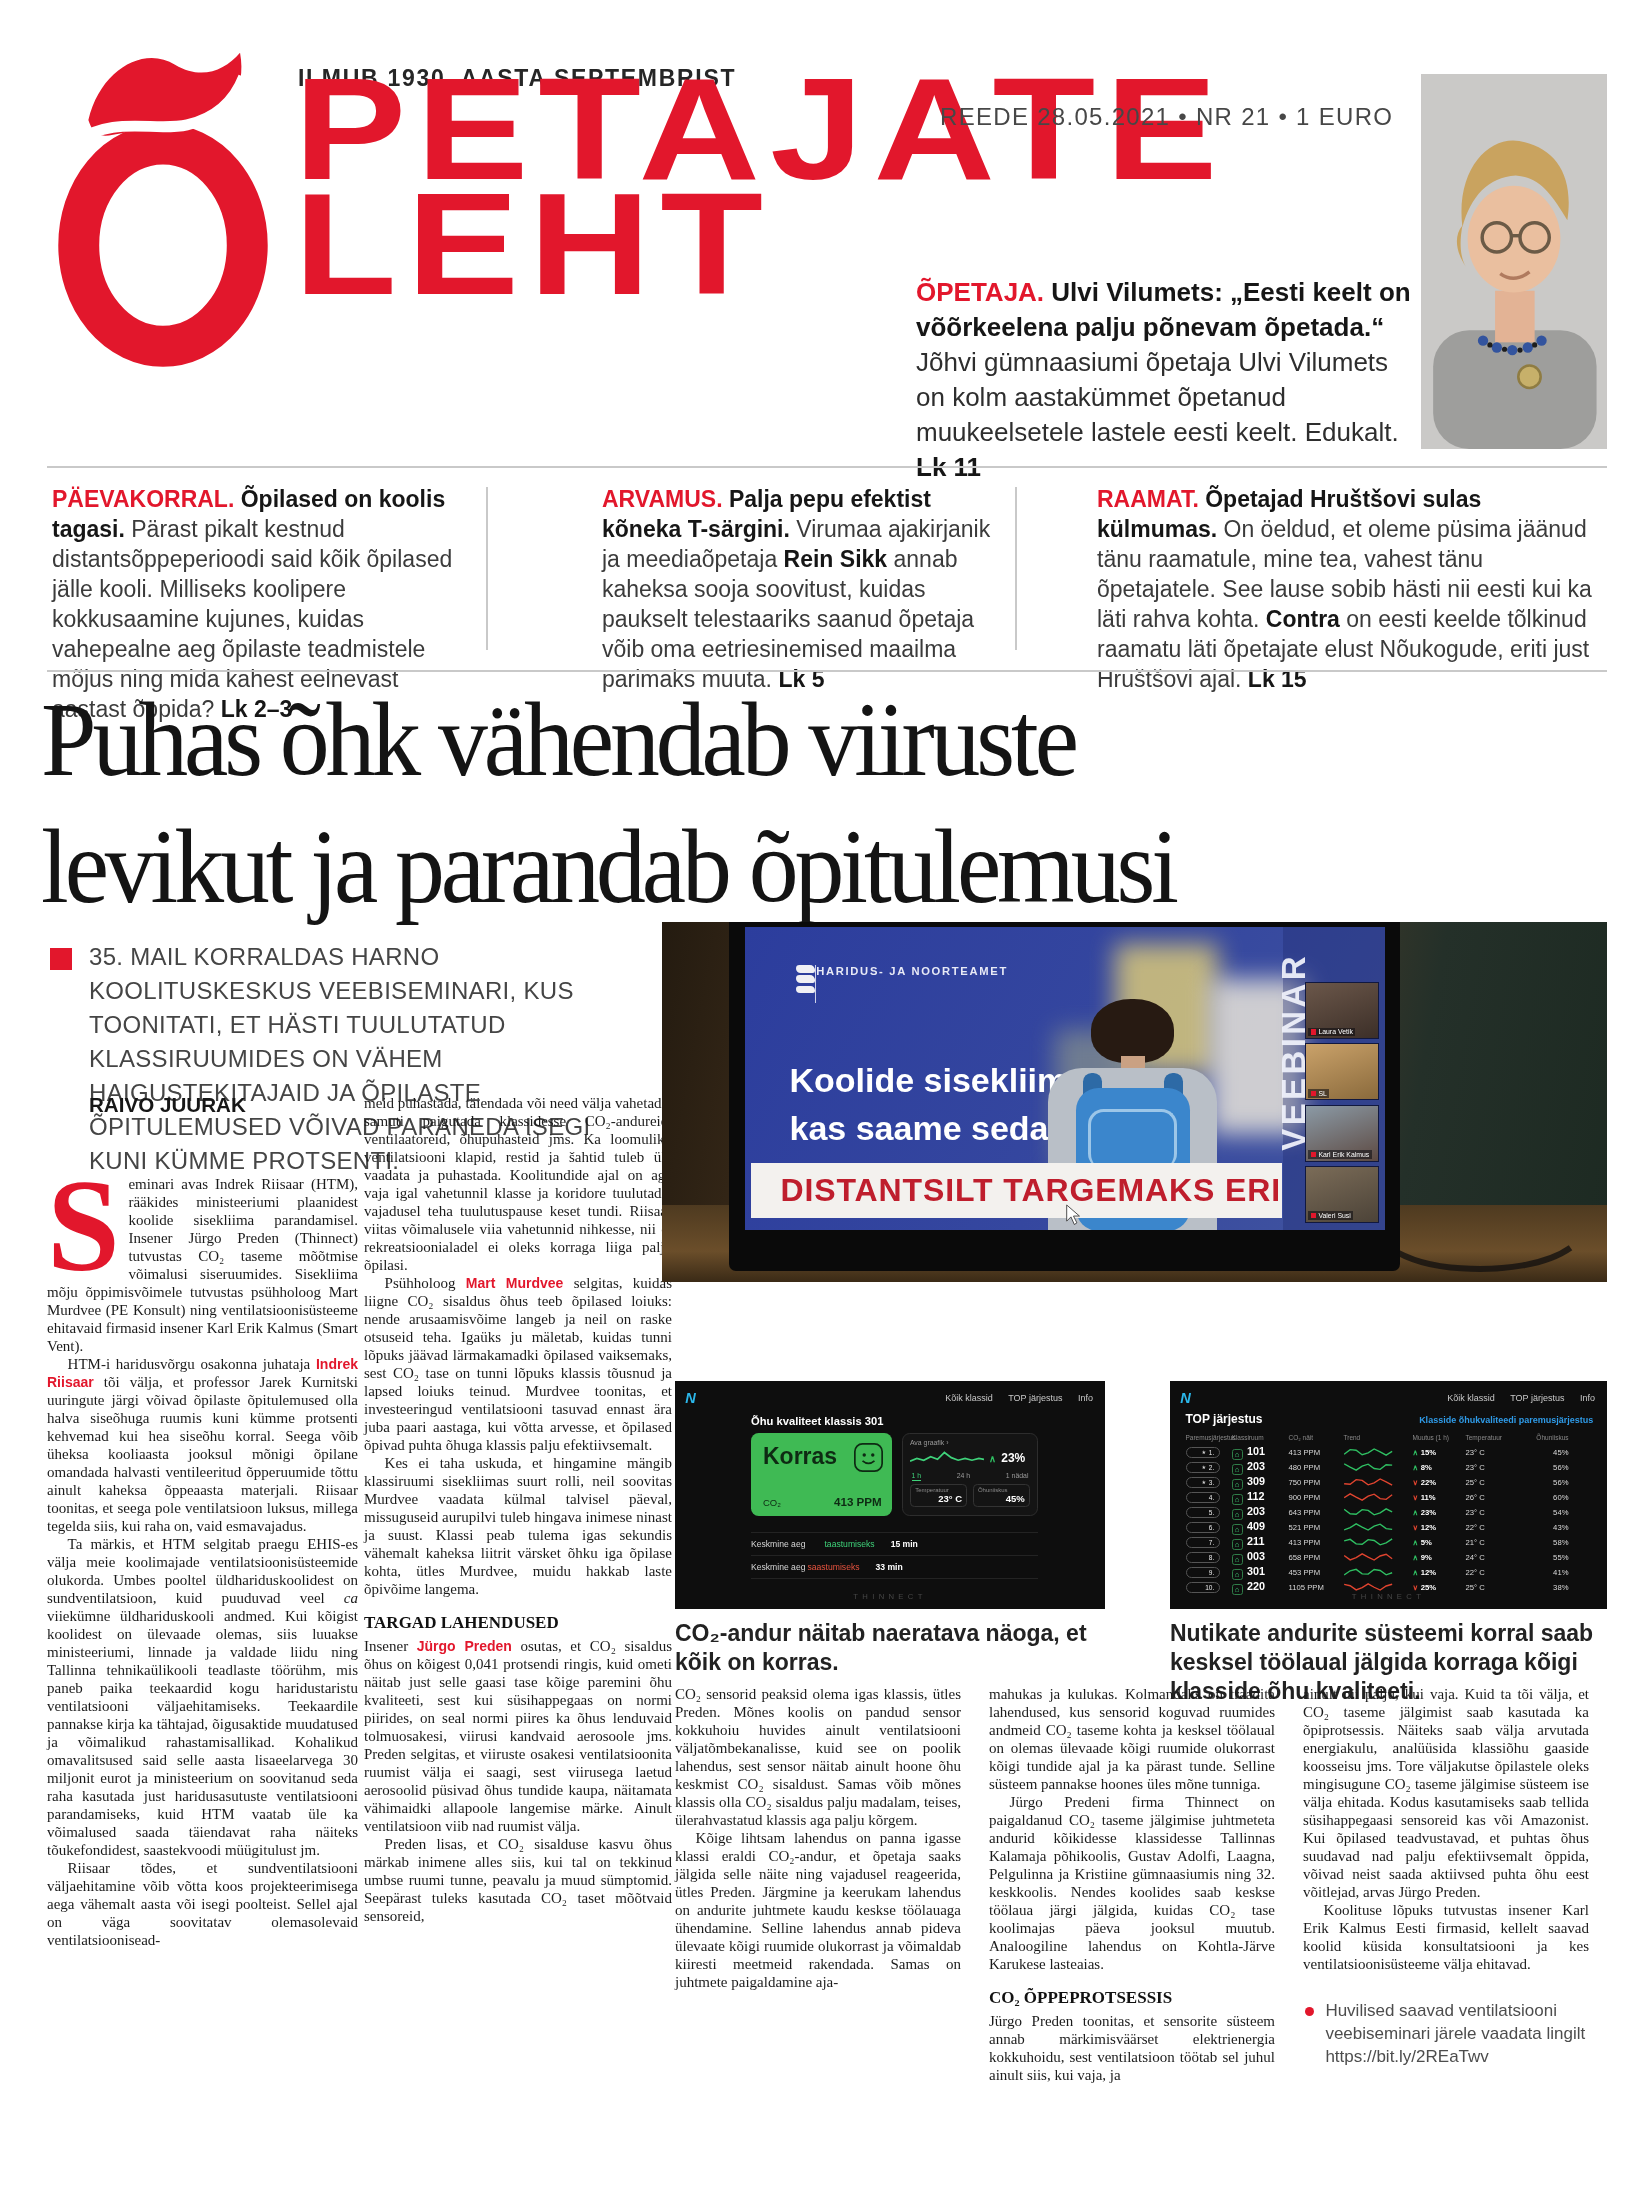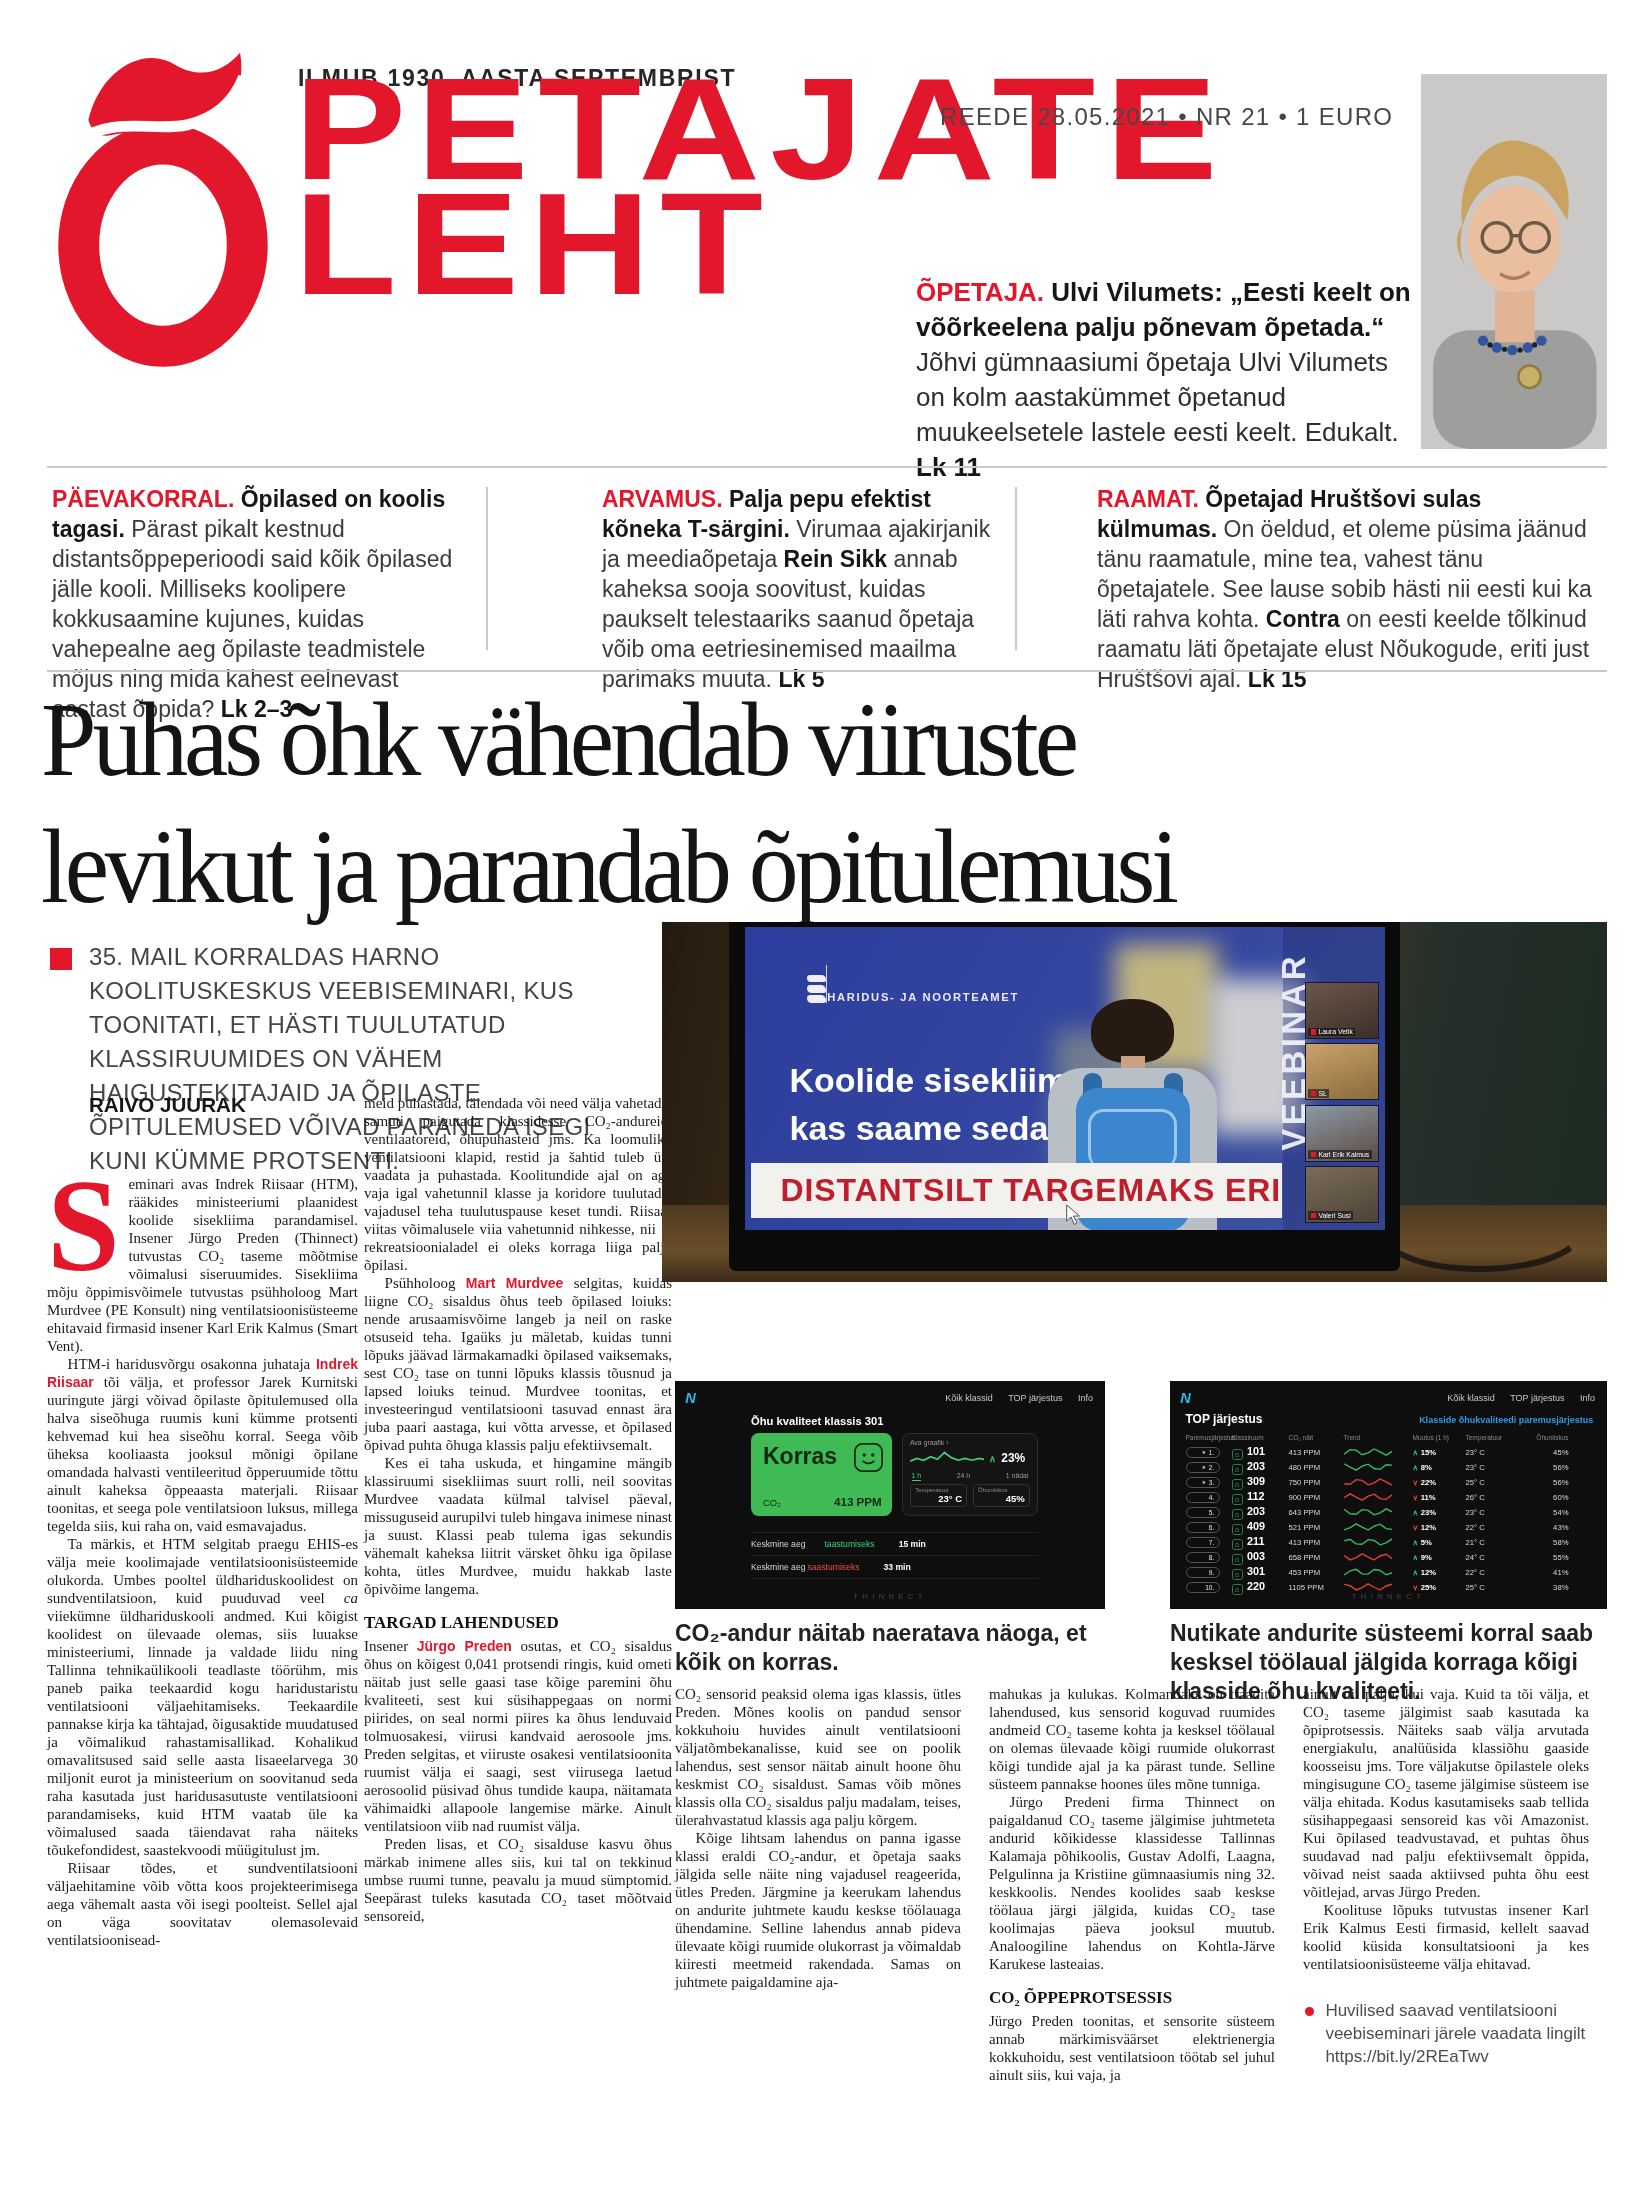--- a/index.html
+++ b/index.html
@@ -67,21 +67,21 @@
 
   
   .mainphoto{position:absolute;left:662px;top:922px;width:945px;height:360px;overflow:hidden;
              background:linear-gradient(100deg,#241b10 0%,#4a3620 30%,#56412a 55%,#243029 78%,#1d2a22 100%)}
   .desk{position:absolute;left:0;bottom:0;width:100%;height:77px;
         background:linear-gradient(180deg,#4e3a20,#6b4e2a 60%,#3a2a16)}
   .monitor{position:absolute;left:67px;top:-12px;width:671px;height:361px;background:#0a0a0a;border-radius:6.9px}
   .screen{position:absolute;left:15.5px;top:17px;width:640px;height:303px;overflow:hidden;
           background:linear-gradient(120deg,#2c3d9d 0%,#35479f 55%,#41549f 100%)}
   .blur-blob{position:absolute;filter:blur(12px);opacity:.85}
-  .slide-logo{position:absolute;left:62px;top:38px;display:flex;align-items:flex-end;gap:0}
+  .slide-logo{position:absolute;left:51px;top:38px;display:flex;align-items:flex-start;gap:0}
   .lions{display:flex;flex-direction:column;gap:2.6px}
   .lion{width:19px;height:7.7px;background:#f0f0f4;border-radius:5.2px 7.7px 3.4px 6.9px}
   .logo-div{width:1.7px;height:38px;background:#cdd2ea}
   .agency{color:#e8eaf6;font-size:11.2px;font-weight:bold;letter-spacing:1.7px}
   .slide-title{position:absolute;left:45px;top:129px;color:#fff;font-weight:bold;font-size:34px;line-height:48px}
   .boy{position:absolute;left:293px;top:72px;width:189px;height:232px}
   .boy .hair{position:absolute;left:53px;top:0;width:83px;height:64px;background:#271a12;border-radius:48% 48% 42% 42%}
   .boy .neck{position:absolute;left:83px;top:57px;width:24px;height:17px;background:#caa183}
   .boy .shirt{position:absolute;left:10.3px;top:69px;width:169px;height:163px;background:#b9bfc7;border-radius:34px 34px 0 0}
   .boy .pack{position:absolute;left:38px;top:89px;width:114px;height:143px;background:#3b86cc;border-radius:22.4px}
@@ -137,21 +137,21 @@
   .gr-tabs .act{color:#3fd27a;border-bottom:0.9px solid #3fd27a;padding-bottom:0.9px}
   .gr-pills{display:flex;gap:5.2px}
   .pill{flex:1;border:0.9px solid #333;border-radius:4.3px;padding:1.7px 4.3px}
   .pill .pl{font-size:6px;color:#8a8a8a}
   .pill .pv{font-size:9.5px;font-weight:bold;color:#fff;text-align:right}
   .kv-rows{position:absolute;left:76px;top:151px;width:287px}
   .kv{display:flex;align-items:center;border-top:0.9px solid #232323;padding:6px 0;font-size:8.6px;color:#d6d6d6}
   .kv:last-child{border-bottom:0.9px solid #232323}
   .kv .w-green{color:#3fd27a;margin-left:19px}
   .kv .w-red{color:#e8543f;margin-left:2px}
-  .kv .kvv{margin-left:24px;font-weight:bold;color:#fff}
+  .kv .kvv{margin-left:16px;font-weight:bold;color:#fff}
 
   .dr-title{position:absolute;left:15.5px;top:31px;font-size:12px;font-weight:bold;color:#fff}
   .dr-link{position:absolute;right:13.8px;top:34px;font-size:9px;font-weight:bold;color:#2f9be8}
   .thead{position:absolute;left:15.5px;right:12px;top:53px;display:flex;font-size:6.5px;color:#8a8a8a}
   .tbody{position:absolute;left:15.5px;right:12px;top:64px}
   .trow{display:flex;align-items:center;height:15px;font-size:7.7px;color:#d9d9d9}
   .c-rank{width:46px}.c-room{width:57px}.c-ppm{width:55px}.c-trend{width:69px}.c-chg{width:53px}.c-tmp{width:65px}.c-hum{width:38px;text-align:right}
   .rankpill{display:inline-flex;justify-content:flex-end;align-items:center;gap:2.6px;width:34px;
             border:0.9px solid #555;border-radius:6.9px;font-size:6.5px;color:#eee;padding:0 4.3px;height:10.3px}
   .rankpill .star{color:#cfcfcf;font-size:5.2px}

